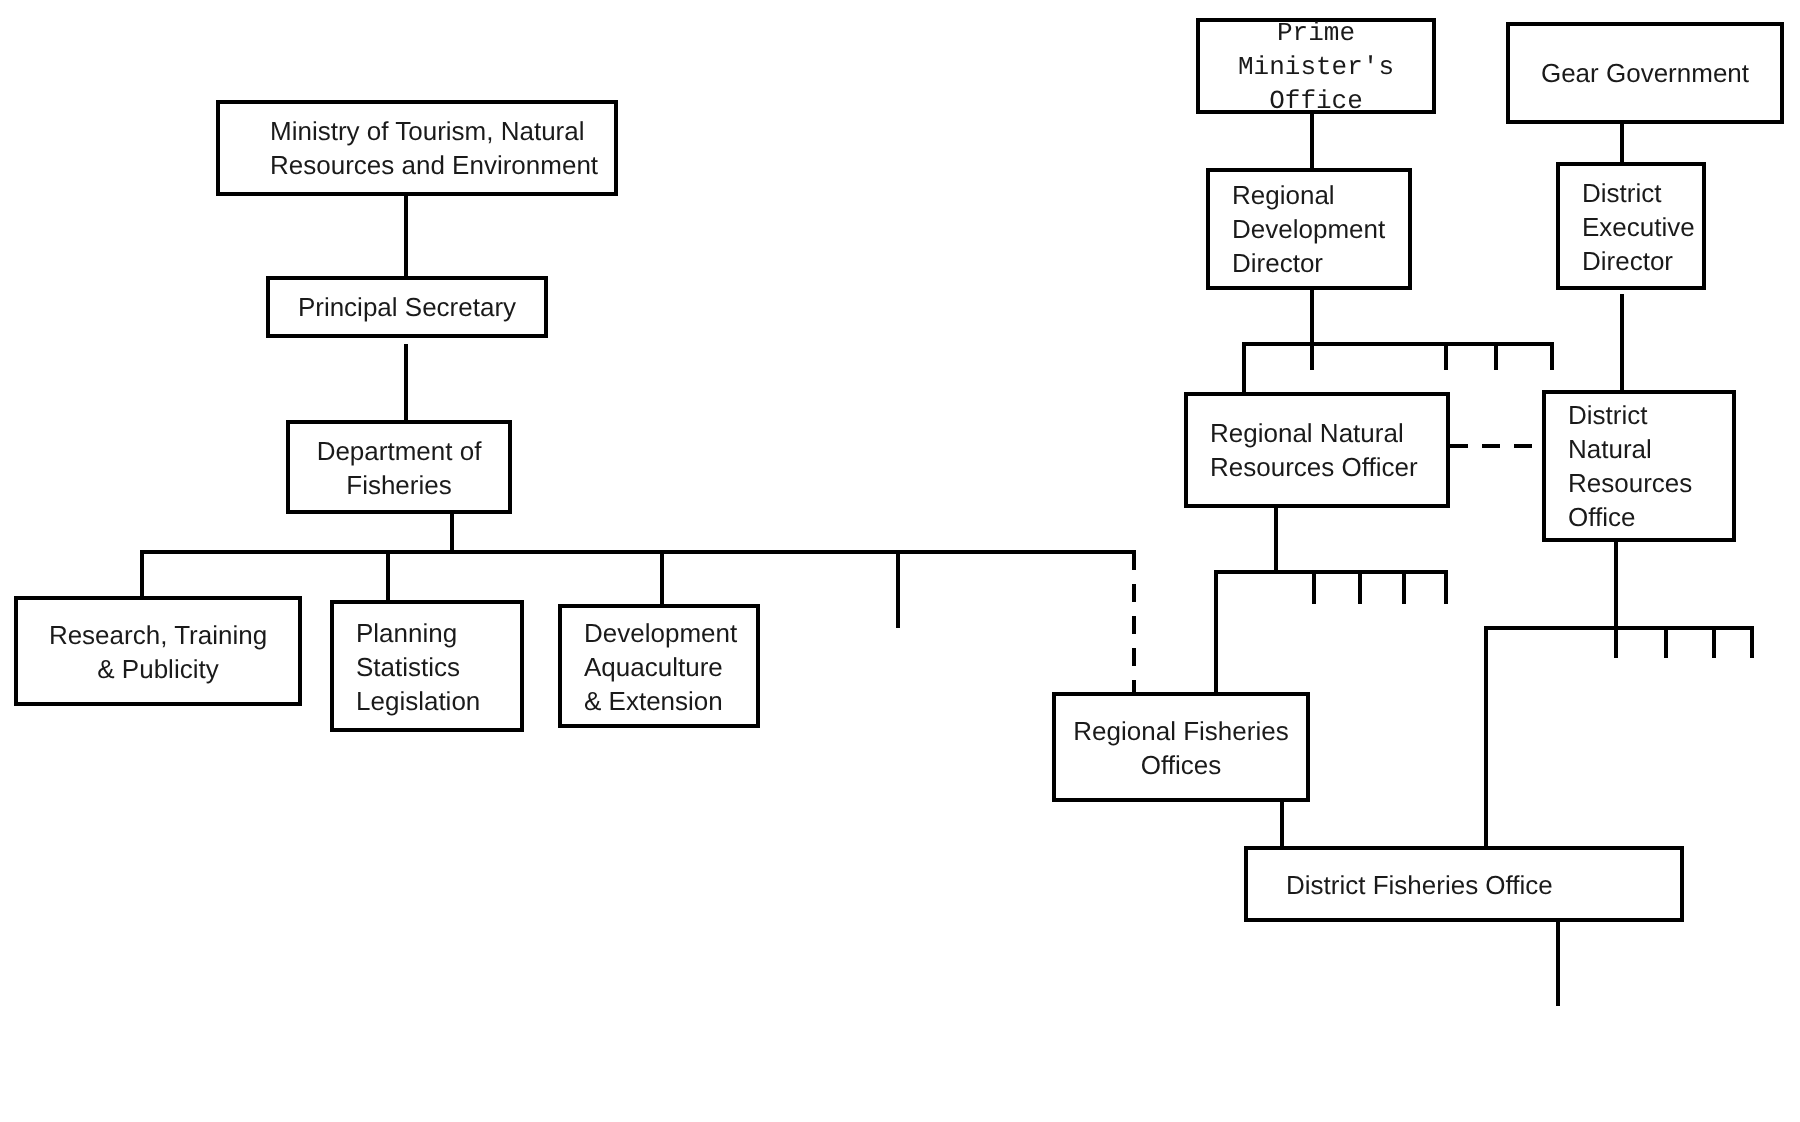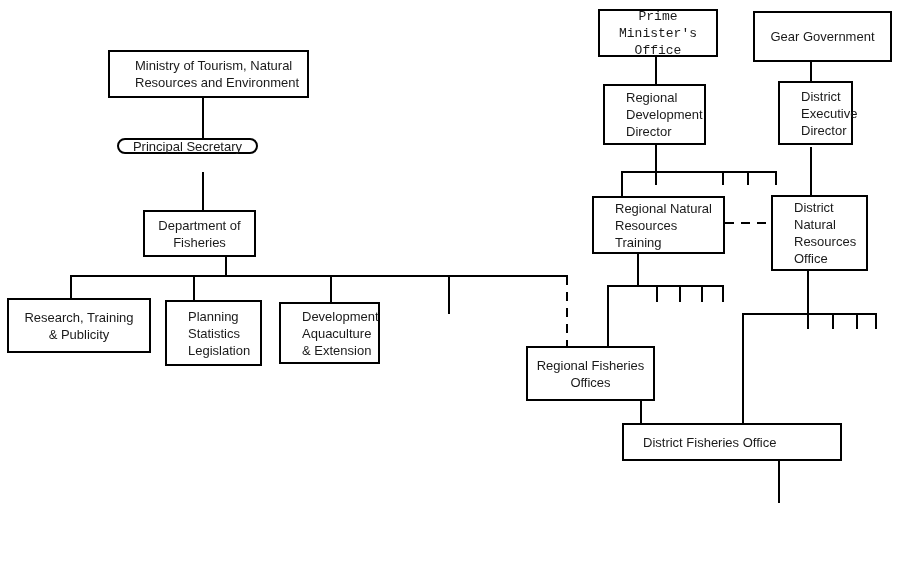--- a/index.html
+++ b/index.html
@@ -6,21 +6,21 @@
   #stage{
     position:relative;width:900px;height:561px;background:#ffffff;
     font-family:"Liberation Sans", sans-serif;color:#1a1a1a;overflow:hidden;
   }
   .box{
     position:absolute;box-sizing:border-box;border:2px solid #000;background:#fff;
     display:flex;align-items:center;font-size:13px;line-height:17px;
   }
   .box span{white-space:pre-line;display:block;}
   .box.center{justify-content:center;text-align:center;padding:0 4px;}
-  .box.left{justify-content:flex-start;text-align:left;padding-left:21px;padding-right:4px;}
+  .box.left{justify-content:flex-start;text-align:left;padding-left:11px;padding-right:4px;}
   .ln{position:absolute;background:#000;}
   .dash-v{position:absolute;width:2px;background:repeating-linear-gradient(to bottom,#000 0 9px,transparent 9px 16px);}
   .dash-h{position:absolute;height:2px;background:repeating-linear-gradient(to right,#000 0 9px,transparent 9px 16px);}
 </style>
 </head>
 <body>
 
 <div id="stage">
 
   <div class="ln" style="left:202px;top:98px;width:2px;height:40px;"></div>
@@ -62,21 +62,21 @@
   <div class="ln" style="left:875px;top:313px;width:2px;height:16px;"></div>
 
   <div class="ln" style="left:640px;top:400px;width:2px;height:23px;"></div>
   <div class="ln" style="left:778px;top:461px;width:2px;height:42px;"></div>
 
   <div class="box left" style="left:108px;top:50px;width:201px;height:48px;padding-left:25px;">
     <span>Ministry of Tourism, Natural
 Resources and Environment</span>
   </div>
 
-  <div class="box center" style="left:117px;top:138px;width:141px;height:16px;border-radius:13px;">
+  <div class="box center" style="left:133px;top:138px;width:141px;height:31px;">
     <span>Principal Secretary</span>
   </div>
 
   <div class="box center" style="left:143px;top:210px;width:113px;height:47px;">
     <span>Department of
 Fisheries</span>
   </div>
 
   <div class="box center" style="left:7px;top:298px;width:144px;height:55px;">
     <span>Research, Training
@@ -112,21 +112,21 @@
   </div>
 
   <div class="box left" style="left:778px;top:81px;width:75px;height:64px;">
     <span>District
 Executive
 Director</span>
   </div>
 
   <div class="box left" style="left:592px;top:196px;width:133px;height:58px;">
     <span>Regional Natural
-Resources Training</span>
+Resources Officer</span>
   </div>
 
   <div class="box left" style="left:771px;top:195px;width:97px;height:76px;">
     <span>District
 Natural
 Resources
 Office</span>
   </div>
 
   <div class="box center" style="left:526px;top:346px;width:129px;height:55px;">

